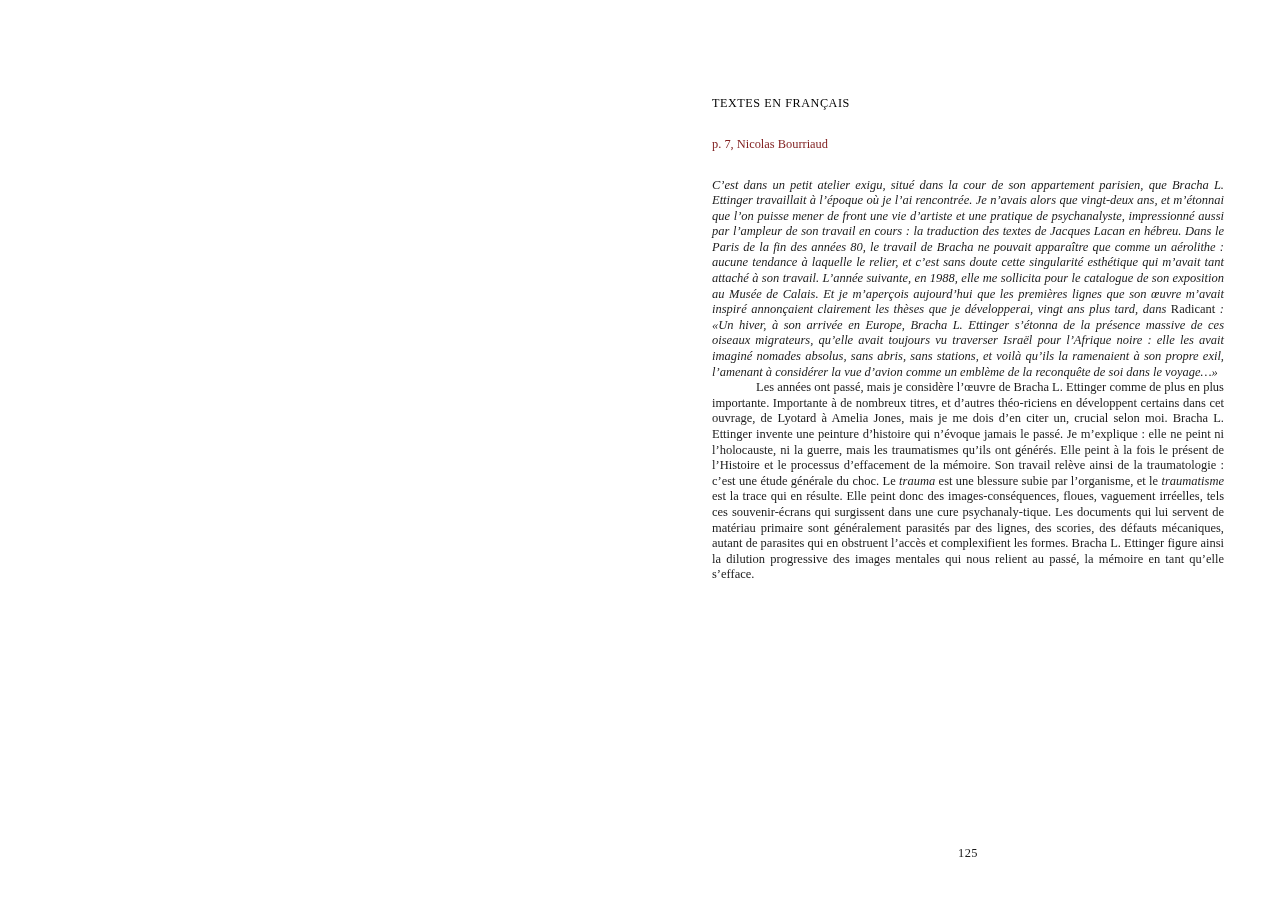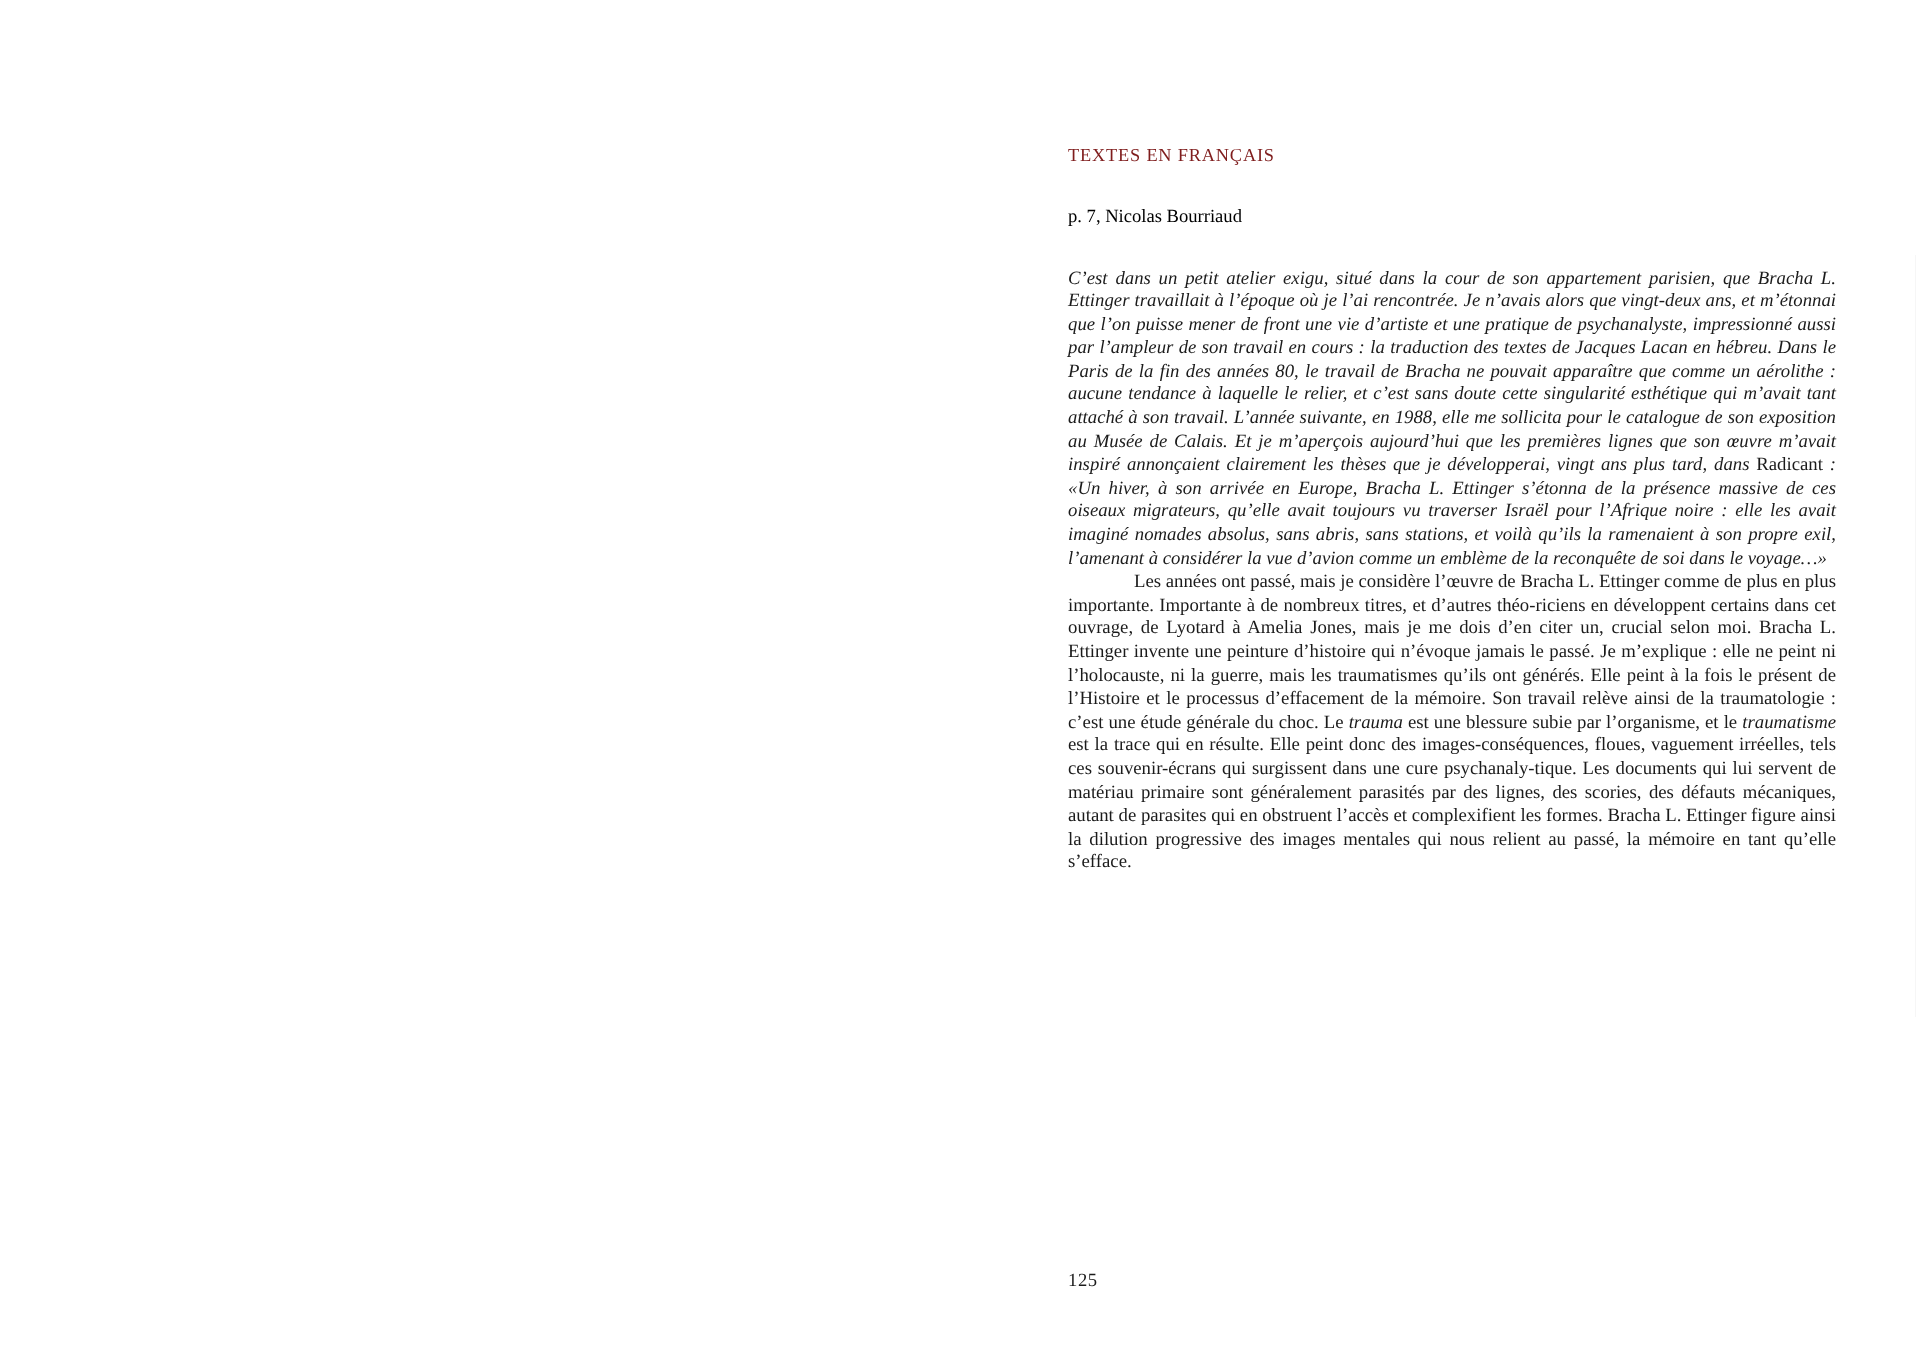--- a/index.html
+++ b/index.html
@@ -28,28 +28,28 @@
   .content {
     position: absolute;
     left: 712px;
     top: 96px;
     width: 512px;
   }
   .section-title {
     font-family: "Liberation Serif", serif;
     font-size: 12.2px;
     letter-spacing: 0.55px;
-    color: #7f1d1d;
+    color: #000000;
     margin: 0 0 26px 0;
     line-height: 1.2;
   }
   .byline {
     font-family: "Liberation Serif", serif;
     font-size: 12.4px;
-    color: #000000;
+    color: #7f1d1d;
     margin: 0 0 26px 0;
     line-height: 1.2;
   }
   p.body {
     font-family: "Liberation Serif", serif;
     font-size: 12.5px;
     line-height: 15.6px;
     color: #1b1b1b;
     margin: 0;
     text-align: justify;
@@ -65,21 +65,21 @@
   p.quote .roman {
     font-style: normal;
   }
   em.term {
   }
   .folio {
     position: absolute;
     left: 712px;
     top: 846px;
     width: 512px;
-    text-align: left;
+    text-align: center;
     font-family: "Liberation Serif", serif;
     font-size: 12.4px;
     color: #1b1b1b;
     letter-spacing: 0.4px;
   }
 </style>
 </head>
 <body>
 
 <div class="page">

